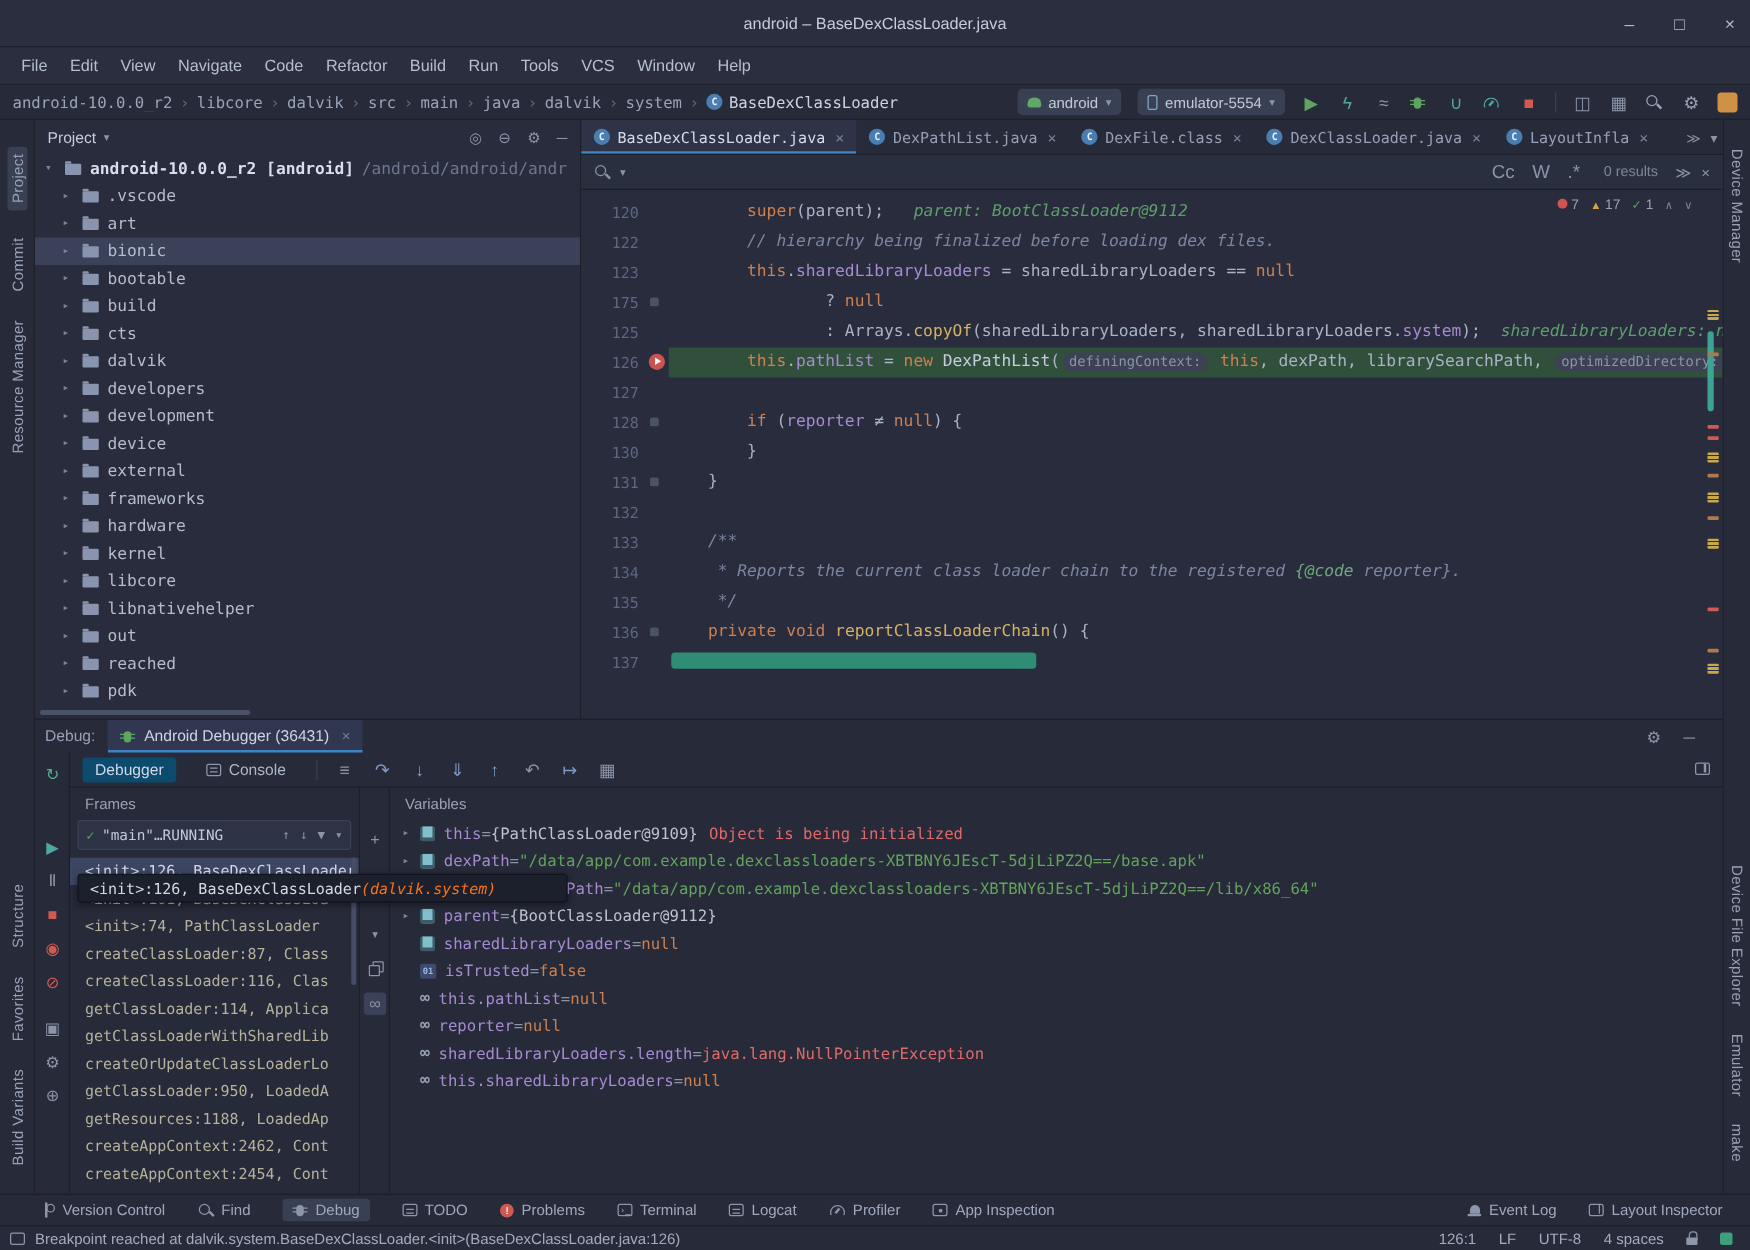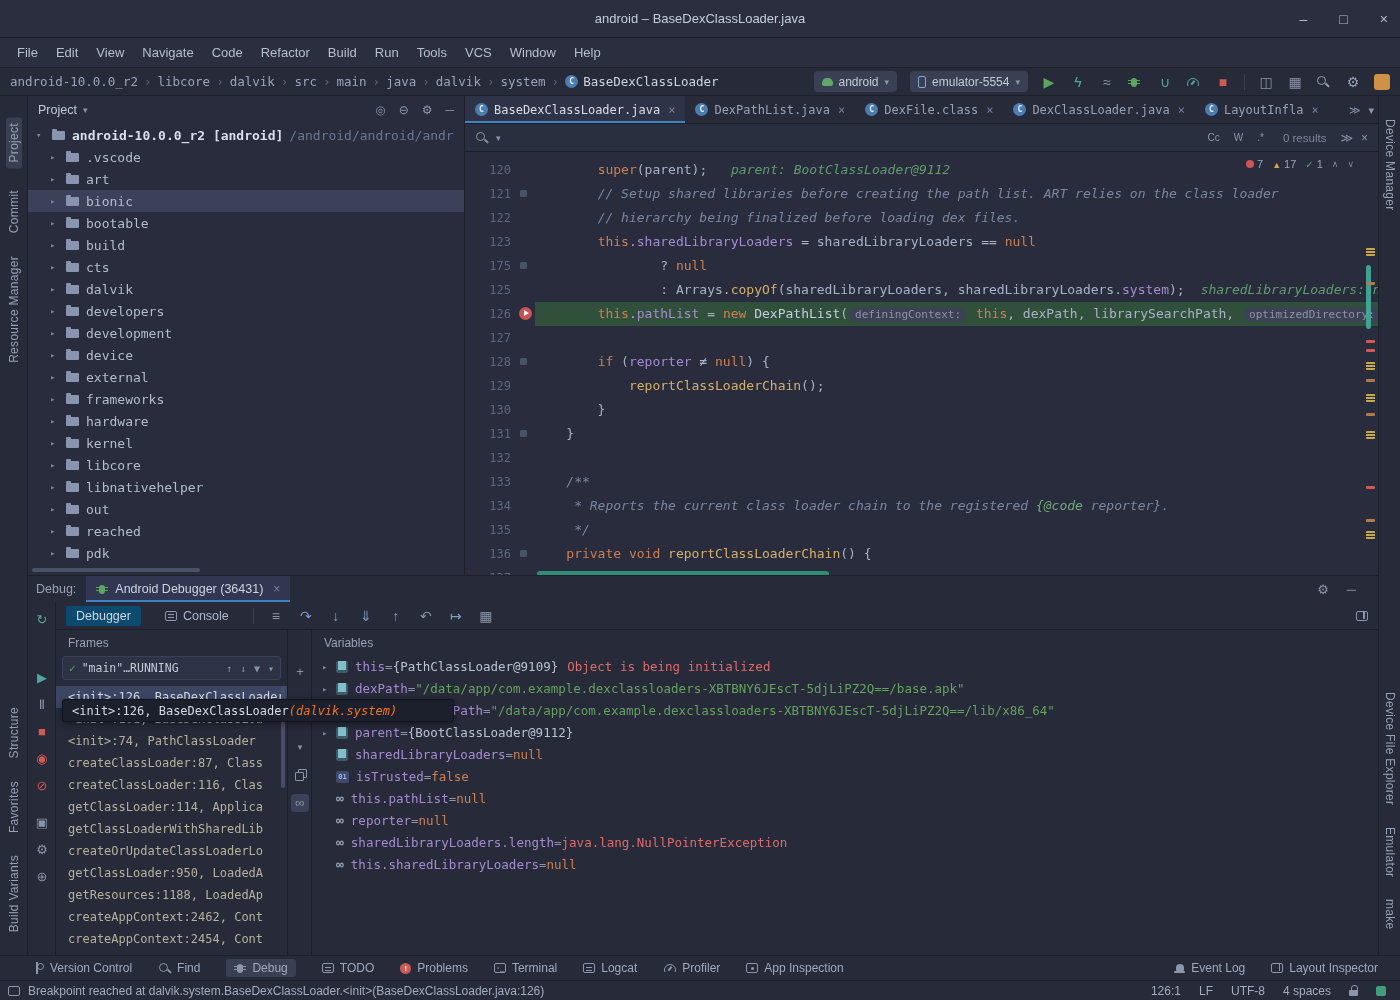--- a/index.html
+++ b/index.html
@@ -85,21 +85,21 @@
     color:#8b94a8;font-size:11px;background:#262a39;padding-left:6px}
 
   #findbar{height:28px;background:#2a2f40;border-bottom:1px solid #1d2029;display:flex;align-items:center;
     padding:0 10px;gap:8px}
   .ic-search{width:13px;height:13px;position:relative;display:inline-block;color:#8b94a8}
   .ic-search::before{content:"";position:absolute;left:1px;top:1px;width:7px;height:7px;
     border:1.5px solid currentColor;border-radius:50%}
   .ic-search::after{content:"";position:absolute;left:8.5px;top:8.5px;width:4.5px;height:1.6px;
     background:currentColor;transform:rotate(45deg)}
   #find-input{flex:1;height:18px}
-  .find-toggle{font-size:10px;color:#8b94a8;padding:2px 5px;border-radius:3px}
+  .find-toggle{font-size:15px;color:#8b94a8;padding:2px 5px;border-radius:3px}
   #find-results{font-size:11.5px;color:#7d8699;margin:0 6px}
   .find-x{color:#8b94a8;font-size:12px}
 
   #codearea{position:absolute;top:56px;left:0;right:0;bottom:0;overflow:hidden;padding-top:6px}
   .line{display:flex;height:24px}
   .gutter{width:70px;flex:none;position:relative}
   .lnum{display:block;text-align:right;padding-right:24px;font:12px/24px "DejaVu Sans Mono",monospace;color:#5d6781}
   .bp{position:absolute;right:3px;top:5px;width:13px;height:13px;border-radius:50%;background:#c75450}
   .bp::after{content:"";position:absolute;left:4.5px;top:3px;border-left:5px solid #f2f5f9;
     border-top:3.5px solid transparent;border-bottom:3.5px solid transparent}
@@ -510,27 +510,20 @@
     <div id="codearea">
       <div id="code-lines">
           <div class="line">
             <div class="gutter">
               <span class="lnum">120</span>
             </div>
             <pre class="code"><span class="sp">        </span><span class="sk">super</span><span class="sp">(parent); </span><span class="sd">parent: BootClassLoader@9112</span></pre>
           </div>
           <div class="line">
             <div class="gutter">
-              <span class="lnum">121</span>
-              <span class="fold"></span>
-            </div>
-            <pre class="code"><span class="sp">        </span><span class="sc">// Setup shared libraries before creating the path list. ART relies on the class loader</span></pre>
-          </div>
-          <div class="line">
-            <div class="gutter">
               <span class="lnum">122</span>
             </div>
             <pre class="code"><span class="sp">        </span><span class="sc">// hierarchy being finalized before loading dex files.</span></pre>
           </div>
           <div class="line">
             <div class="gutter">
               <span class="lnum">123</span>
             </div>
             <pre class="code"><span class="sp">        </span><span class="sk">this</span><span class="sp">.</span><span class="sf">sharedLibraryLoaders</span><span class="sp"> = sharedLibraryLoaders == </span><span class="sk">null</span></pre>
           </div>
@@ -559,26 +552,20 @@
               <span class="lnum">127</span>
             </div>
             <pre class="code"></pre>
           </div>
           <div class="line">
             <div class="gutter">
               <span class="lnum">128</span>
               <span class="fold"></span>
             </div>
             <pre class="code"><span class="sp">        </span><span class="sk">if</span><span class="sp"> (</span><span class="sf">reporter</span><span class="sp"> ≠ </span><span class="sk">null</span><span class="sp">) {</span></pre>
-          </div>
-          <div class="line">
-            <div class="gutter">
-              <span class="lnum">129</span>
-            </div>
-            <pre class="code"><span class="sp">            </span><span class="sm">reportClassLoaderChain</span><span class="sp">();</span></pre>
           </div>
           <div class="line">
             <div class="gutter">
               <span class="lnum">130</span>
             </div>
             <pre class="code"><span class="sp">        }</span></pre>
           </div>
           <div class="line">
             <div class="gutter">
               <span class="lnum">131</span>

